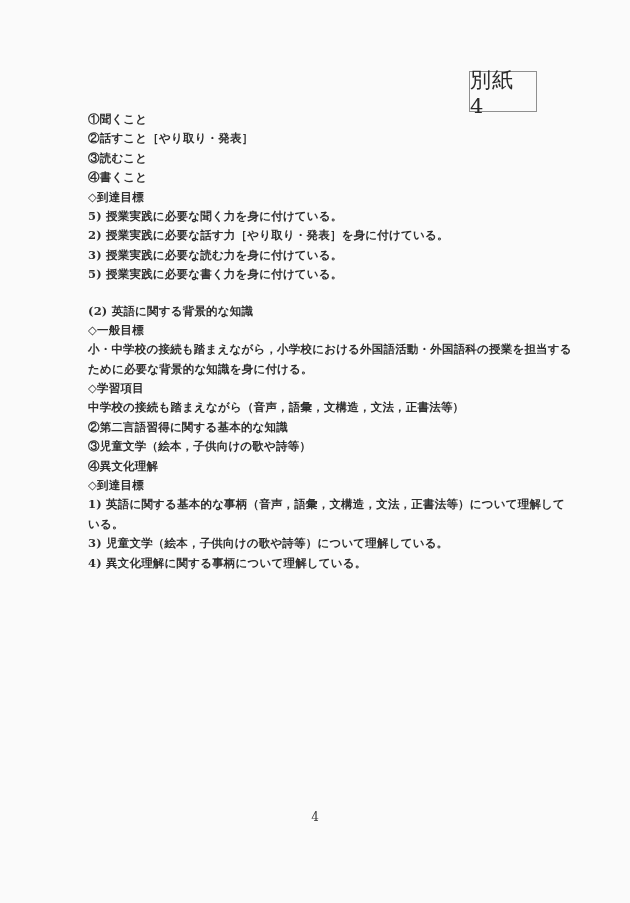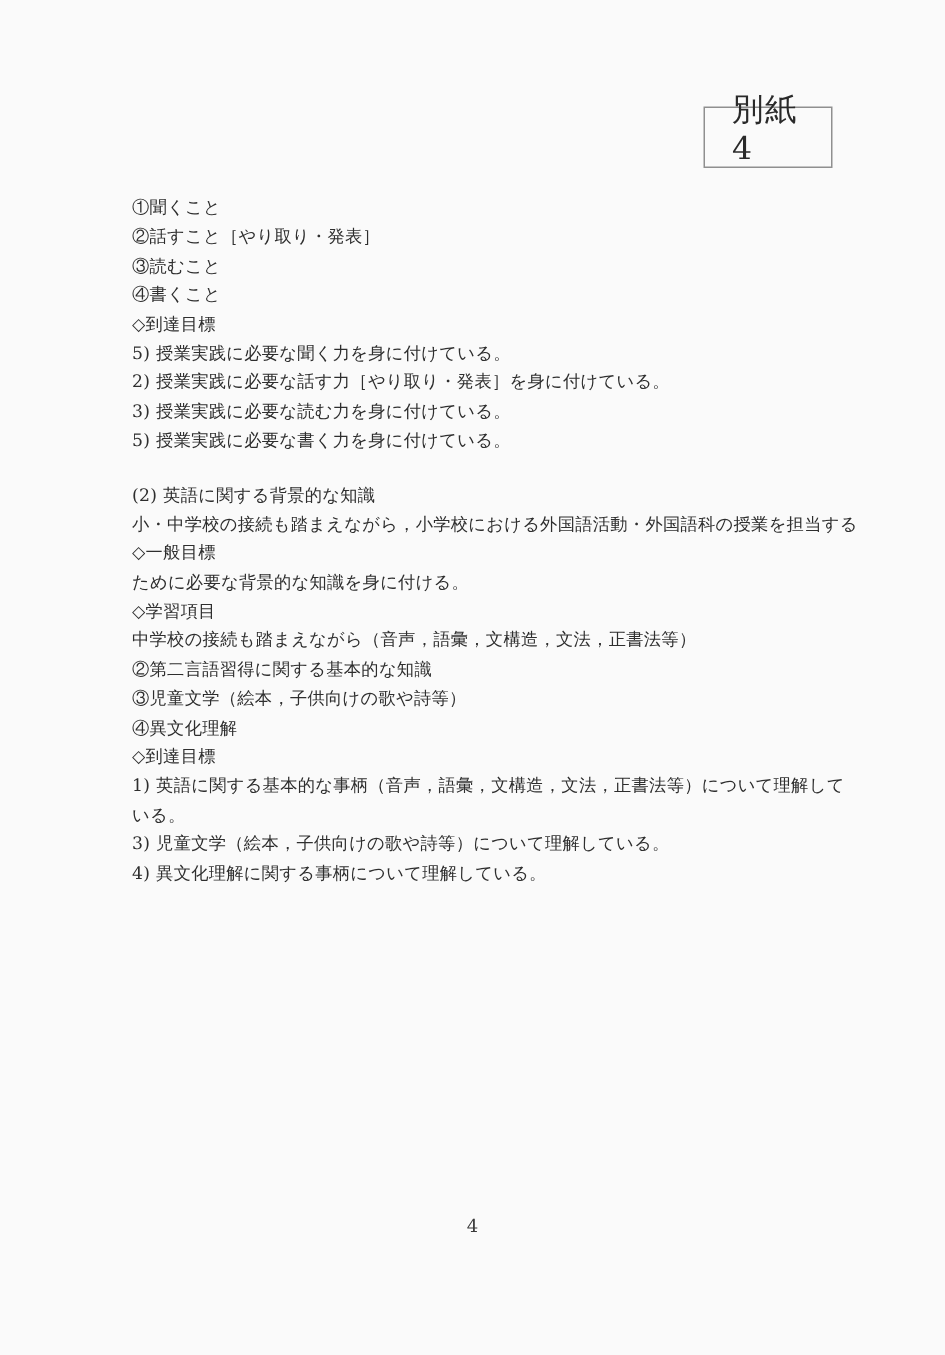--- a/index.html
+++ b/index.html
@@ -17,34 +17,34 @@
     overflow: hidden;
   }
   .attachment-box {
     position: absolute;
     left: 469px;
     top: 71px;
     width: 66px;
     height: 39px;
     border: 1px solid #8f8f8f;
     display: flex;
-    align-items: flex-end;
+    align-items: center;
     justify-content: center;
     font-size: 21px;
     color: #2a2a2a;
     background: #fafafa;
     letter-spacing: 1px;
-    padding-left: 18px;
   }
   .content {
     position: absolute;
     left: 88px;
-    top: 129px;
+    top: 110px;
     width: 470px;
     font-size: 11.5px;
+    font-weight: bold;
   }
   .line {
     height: 19.4px;
     line-height: 19.4px;
     white-space: nowrap;
     letter-spacing: 0.2px;
   }
   .block-gap {
     height: 17px;
   }
@@ -74,22 +74,22 @@
     <div class="line">④書くこと</div>
     <div class="line">◇到達目標</div>
     <div class="line">5) 授業実践に必要な聞く力を身に付けている。</div>
     <div class="line">2) 授業実践に必要な話す力［やり取り・発表］を身に付けている。</div>
     <div class="line">3) 授業実践に必要な読む力を身に付けている。</div>
     <div class="line">5) 授業実践に必要な書く力を身に付けている。</div>
 
     <div class="block-gap"></div>
 
     <div class="line">(2) 英語に関する背景的な知識</div>
+    <div class="line">◇一般目標</div>
     <div class="line">小・中学校の接続も踏まえながら，小学校における外国語活動・外国語科の授業を担当する</div>
-    <div class="line">◇一般目標</div>
     <div class="line">ために必要な背景的な知識を身に付ける。</div>
     <div class="line">◇学習項目</div>
     <div class="line">中学校の接続も踏まえながら（音声，語彙，文構造，文法，正書法等）</div>
     <div class="line">②第二言語習得に関する基本的な知識</div>
     <div class="line">③児童文学（絵本，子供向けの歌や詩等）</div>
     <div class="line">④異文化理解</div>
     <div class="line">◇到達目標</div>
     <div class="line">1) 英語に関する基本的な事柄（音声，語彙，文構造，文法，正書法等）について理解して</div>
     <div class="line">いる。</div>
     <div class="line">3) 児童文学（絵本，子供向けの歌や詩等）について理解している。</div>

